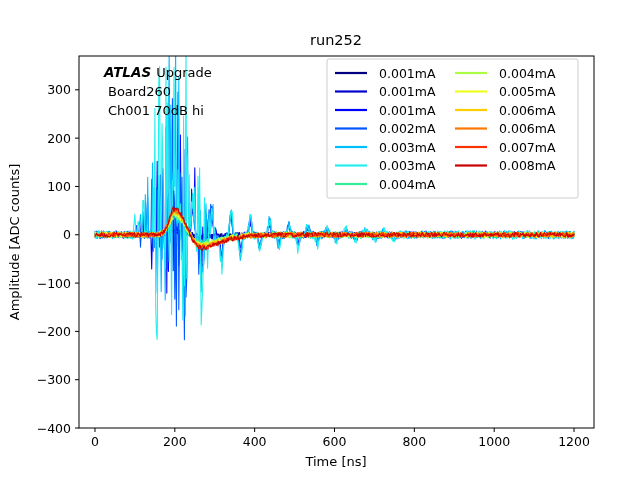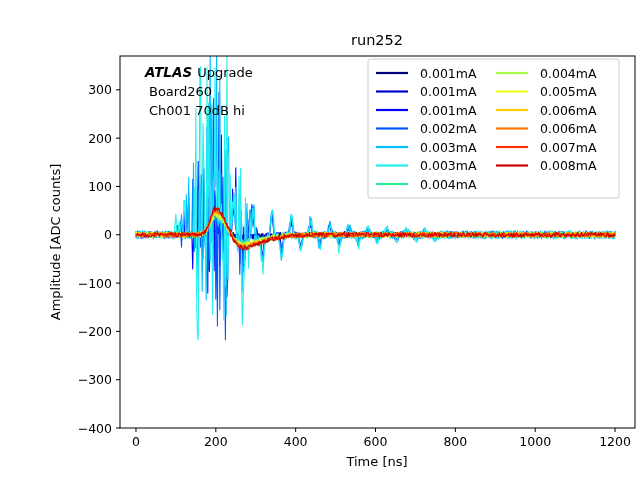--- a/index.html
+++ b/index.html
@@ -12,21 +12,20 @@
     height: 480px;
     overflow: hidden;
     font-family: "DejaVu Sans", sans-serif;
     color: #000000;
   }
   #figure {
     position: relative;
     width: 532px;
     height: 480px;
     background: #8b5cf6;
-    margin-left: 41px;
   }
   #chart-svg {
     position: absolute;
     left: 0;
     top: 0;
     width: 640px;
     height: 480px;
   }
   .axis-line {
     stroke: #000000;

